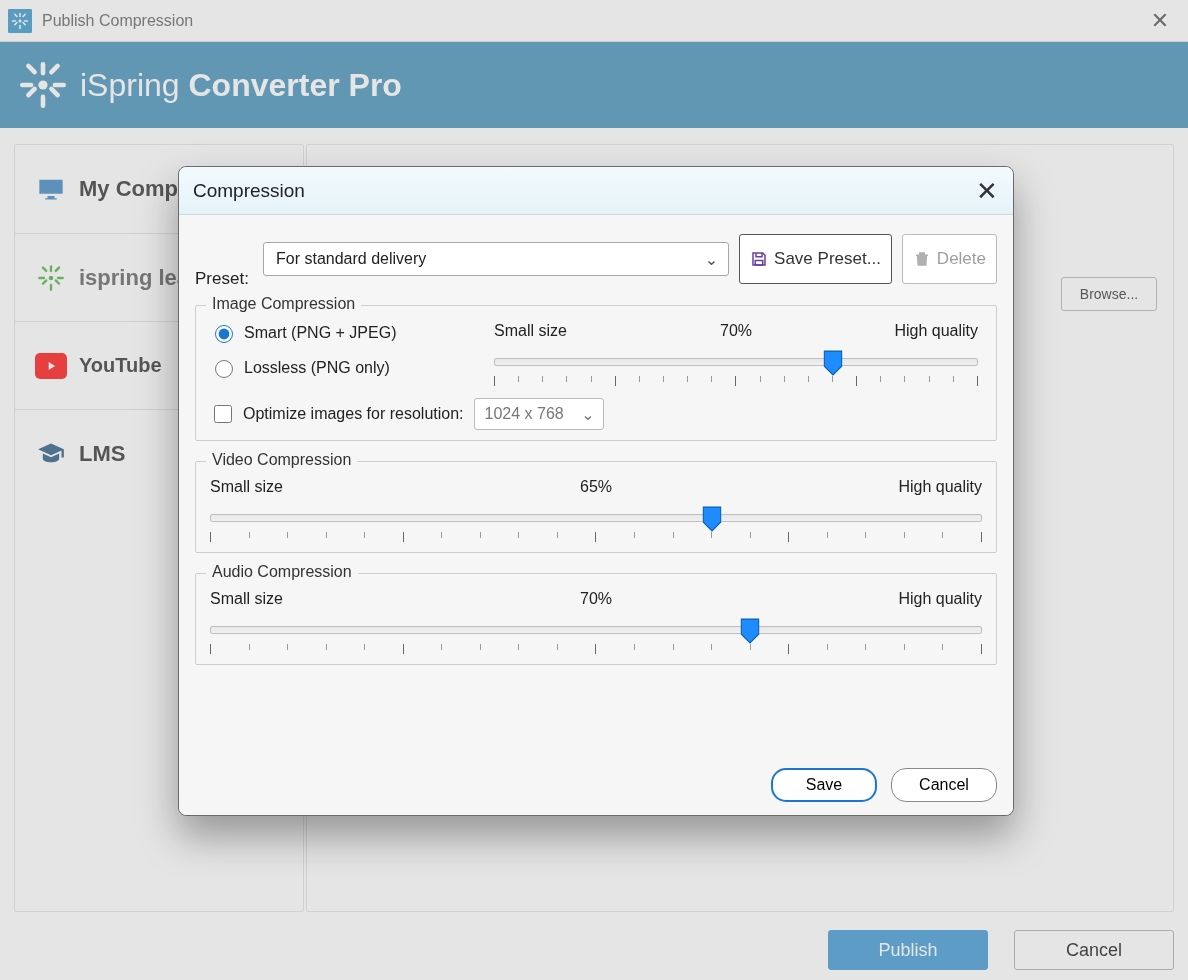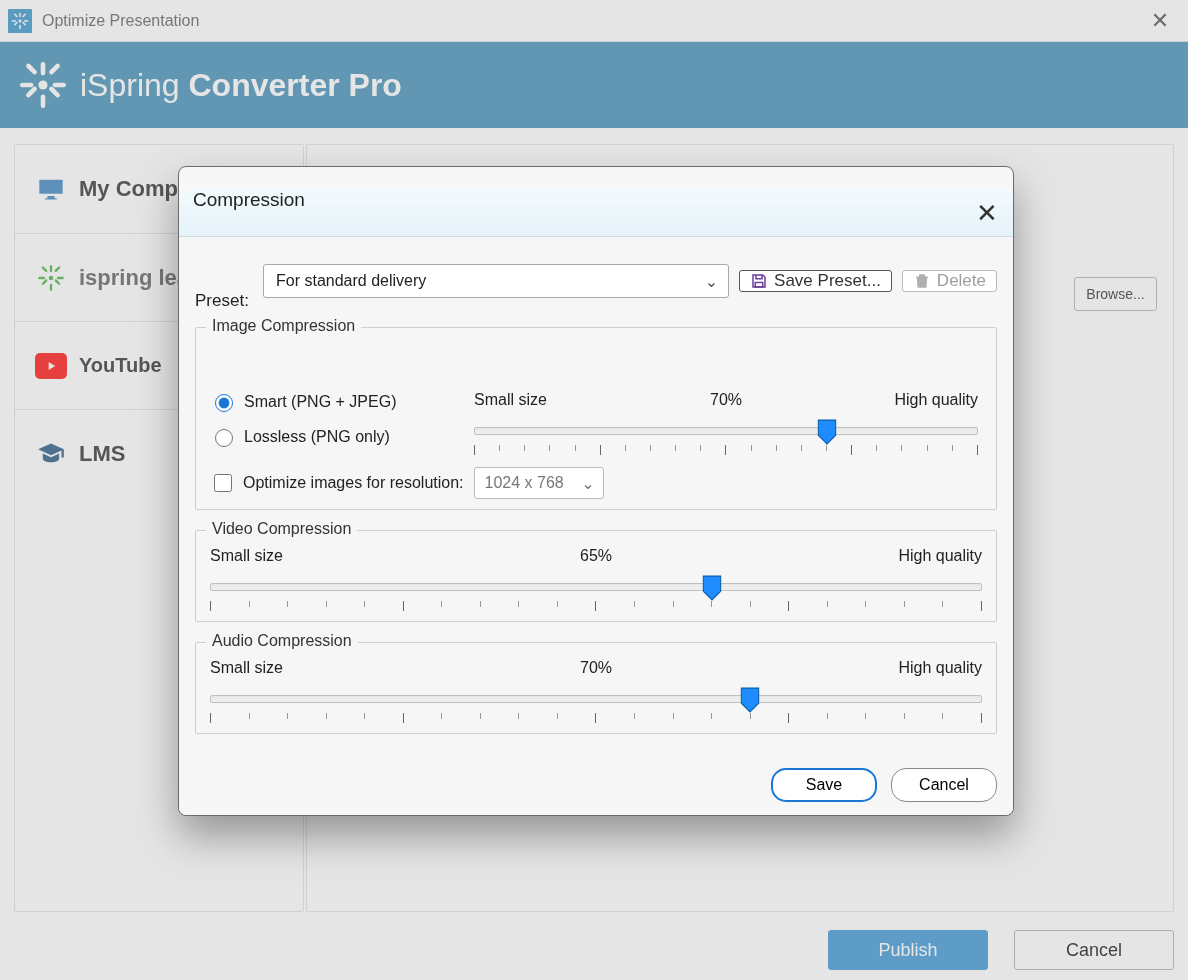--- a/index.html
+++ b/index.html
@@ -92,21 +92,21 @@
   .contentpanel{
     position:absolute;
     left:306px; top:16px; right:14px; bottom:68px;
     border:1px solid #e0e0e0;
     background:#fff;
     border-radius:2px;
   }
   .contentpanel .fakebrowse{
     position:absolute;
     top:132px; right:16px;
-    width:83px; height:34px;
+    width:96px; height:34px;
     border:1px solid #b0b0b0;
     border-radius:3px;
     background:#fff;
     display:flex;align-items:center;justify-content:center;
   }
 
   .bottombuttons{
     position:absolute;
     right:14px; bottom:10px;
     display:flex; gap:26px;
@@ -139,24 +139,23 @@
     border:1px solid #6b6b6b;
     border-radius:8px;
     box-shadow:0 20px 40px rgba(0,0,0,0.35);
     display:flex; flex-direction:column;
   }
   .modal-header{
     height:48px;
     background:linear-gradient(#f3fafd,#e5f3f9);
     border-bottom:1px solid #cfd9de;
     border-radius:8px 8px 0 0;
-    display:flex; align-items:flex-start;
+    display:flex; align-items:center;
     padding:0 14px;
     position:relative;
-    margin-top:22px;
   }
   .modal-header .mtitle{font-size:19px; color:#222;}
   .modal-header .mclose{
     position:absolute; right:10px; top:8px;
     width:32px; height:32px;
     display:flex;align-items:center;justify-content:center;
     font-size:26px; color:#333;
   }
 
   .modal-body{
@@ -173,21 +172,21 @@
     flex:1; height:34px;
     border:1px solid #a8a8a8;
     border-radius:3px;
     background:#fff;
     display:flex;align-items:center;justify-content:space-between;
     padding:0 10px 0 12px;
     font-size:16px;
   }
   .presetrow .combo .chev{ color:#555;}
   .iconbtn{
-    height:22px;
+    height:50px;
     border:1px solid #555;
     border-radius:3px;
     background:#fff;
     padding:8px 10px;
     display:flex;align-items:center;gap:6px;
     font-size:17px;
     color:#333;
   }
   .iconbtn svg{width:18px;height:18px;}
   .iconbtn.disabled{color:#9e9e9e;border-color:#bbb;}
@@ -276,42 +275,42 @@
   .modal-footer button{
     width:106px; height:34px;
     border:1px solid #888;
     border-radius:15px;
     background:#fff;
     font-size:16px;
   }
   .modal-footer button.primary{border-color:#1976d2; border-width:2px;}
 
   
-  .imgflex{display:flex; align-items:flex-start; margin-top:47px;}
+  .imgflex{display:flex; align-items:flex-start; gap:20px;}
 </style>
 </head>
 <body>
 
 <div class="titlebar">
   <span class="appicon">
     <svg viewBox="0 0 24 24">
         <g fill="#fff">
           <circle cx="12" cy="12" r="2"></circle>
           <rect x="11" y="1" width="2" height="6" rx="1"></rect>
           <rect x="11" y="17" width="2" height="6" rx="1"></rect>
           <rect x="1" y="11" width="6" height="2" rx="1"></rect>
           <rect x="17" y="11" width="6" height="2" rx="1"></rect>
           <rect x="3.5" y="3.5" width="6" height="2" rx="1" transform="rotate(45 6.5 4.5)"></rect>
           <rect x="14.5" y="14.5" width="6" height="2" rx="1" transform="rotate(45 17.5 15.5)"></rect>
           <rect x="14.5" y="3.5" width="6" height="2" rx="1" transform="rotate(-45 17.5 4.5)"></rect>
           <rect x="3.5" y="14.5" width="6" height="2" rx="1" transform="rotate(-45 6.5 15.5)"></rect>
         </g>
       </svg>
   </span>
-  <span class="title">Optimize Presentation</span>
+  <span class="title">Publish Compression</span>
   <span class="winclose">✕</span>
 </div>
 
 <div class="banner">
   <div class="logo">
     <svg viewBox="0 0 24 24">
         <g fill="#fff">
           <circle cx="12" cy="12" r="2.4"></circle>
           <rect x="10.8" y="0" width="2.4" height="7" rx="1.2"></rect>
           <rect x="10.8" y="17" width="2.4" height="7" rx="1.2"></rect>

